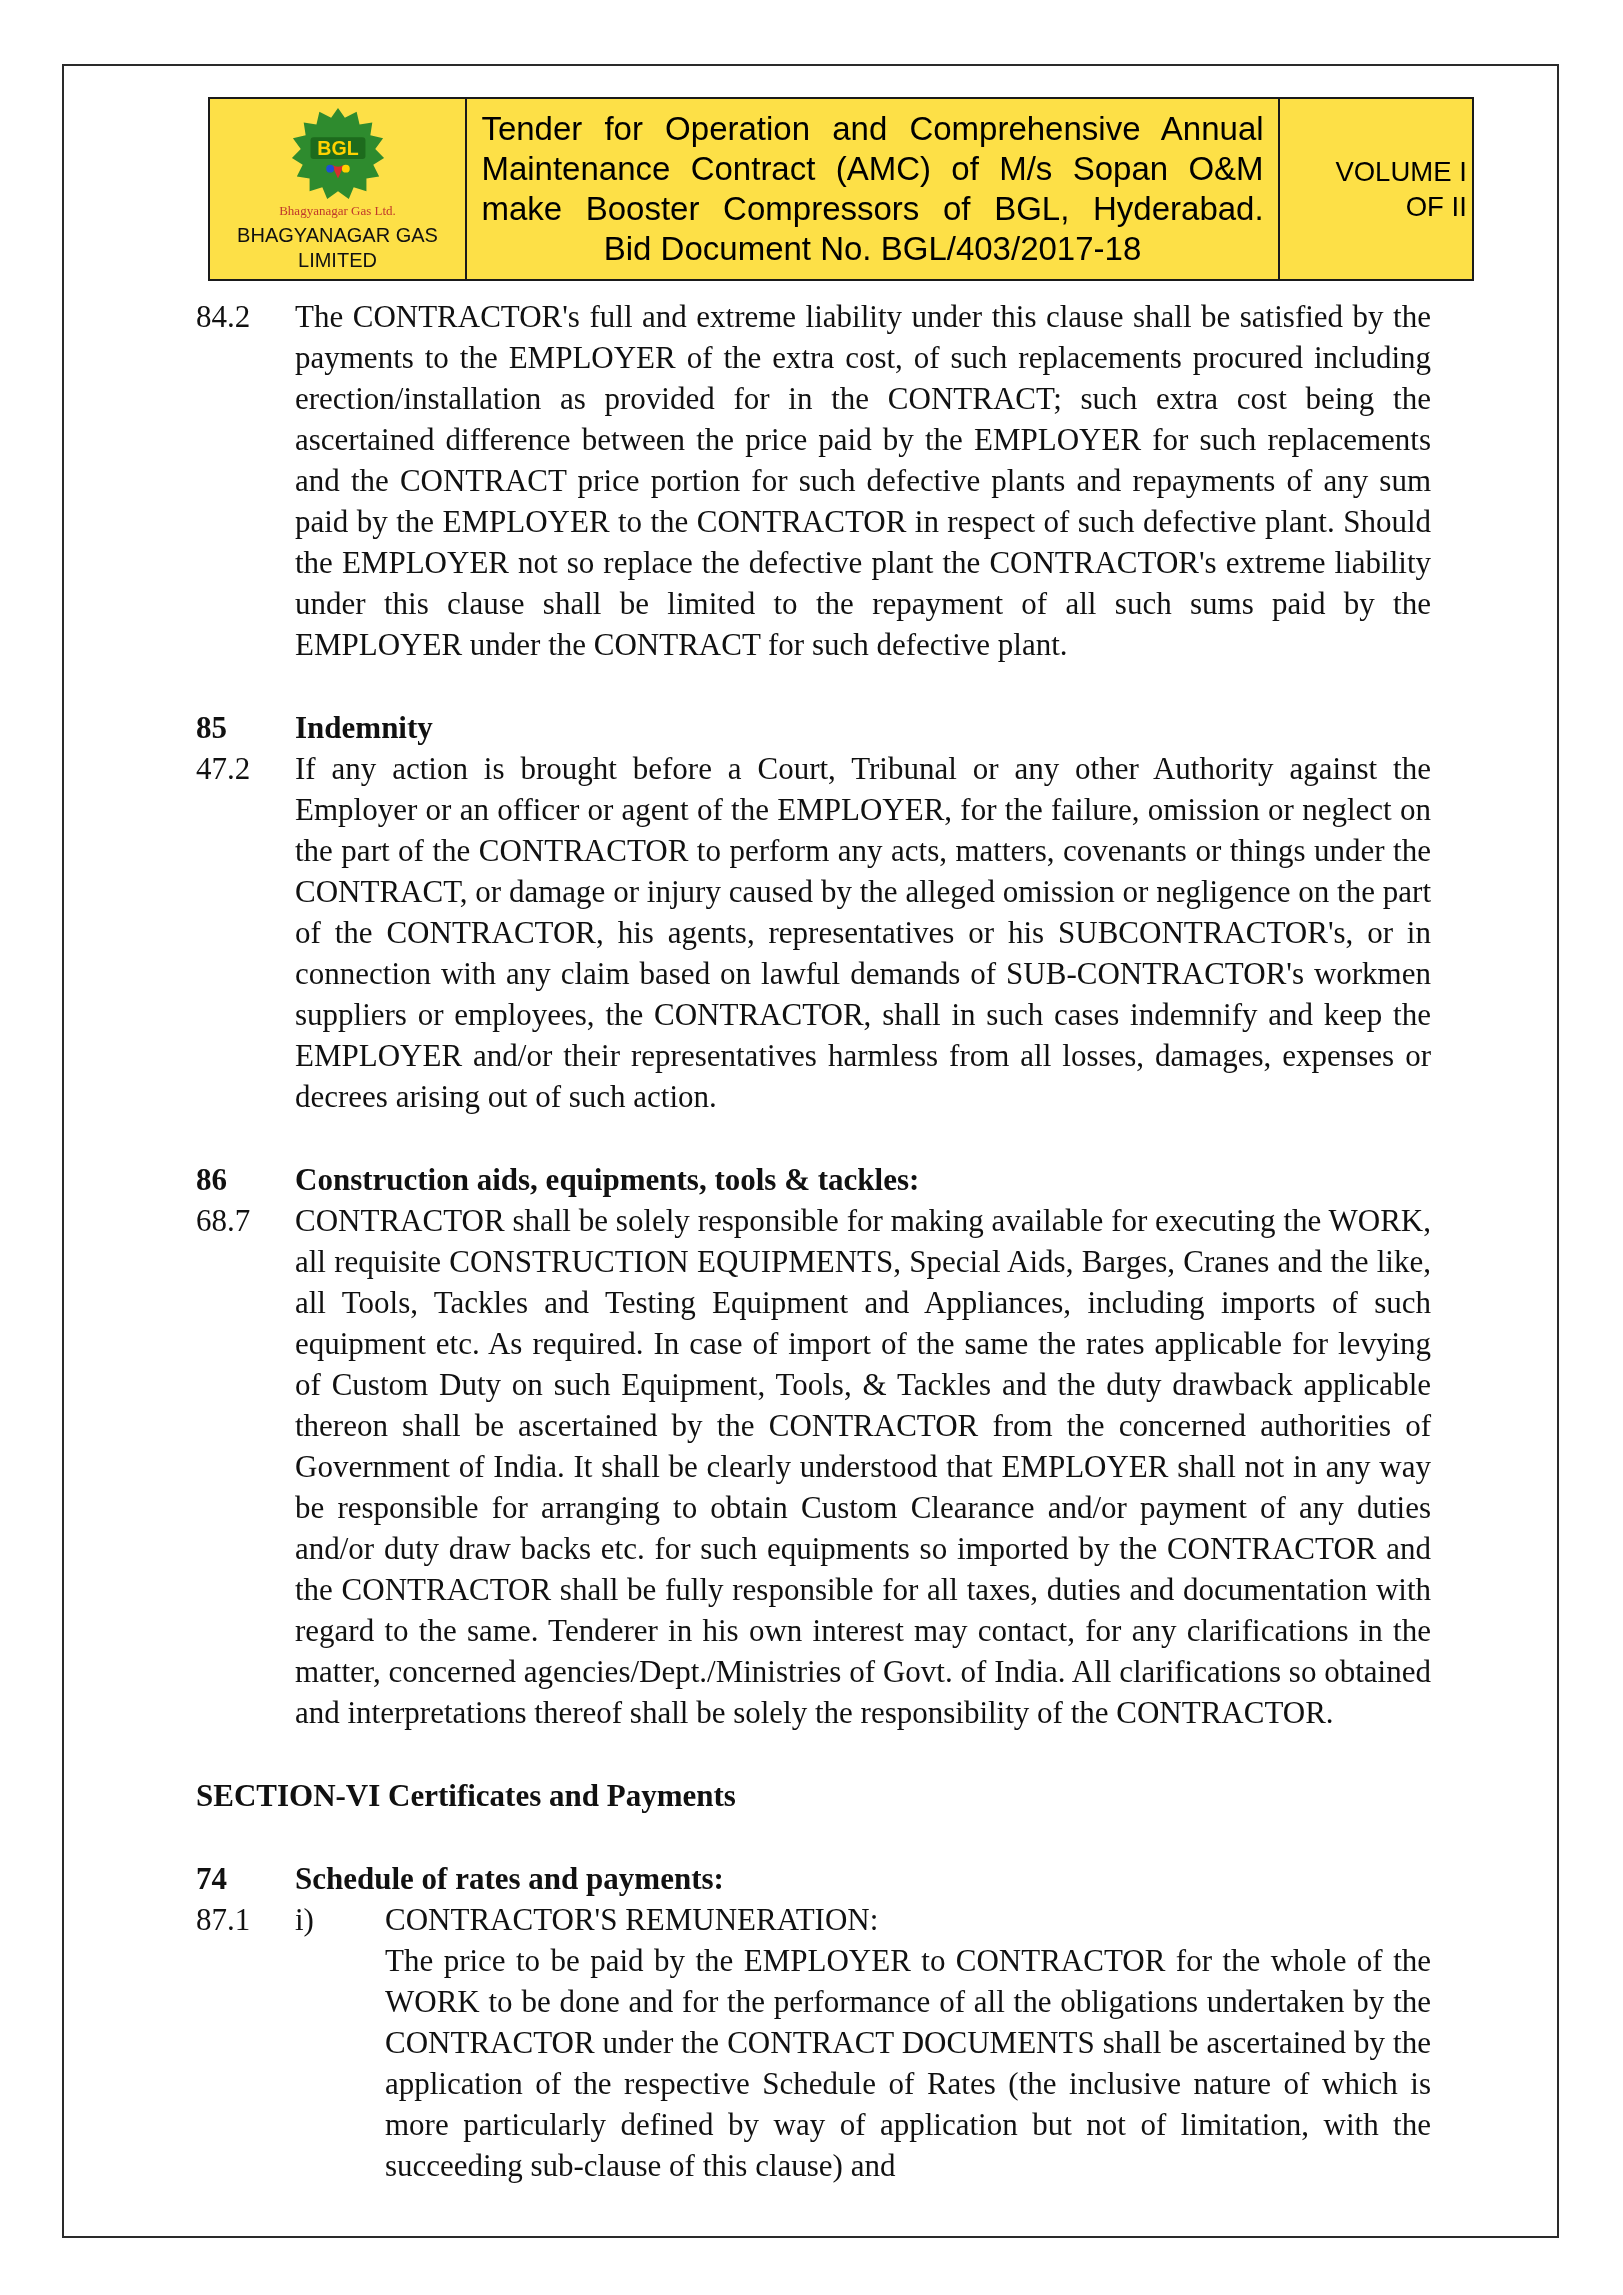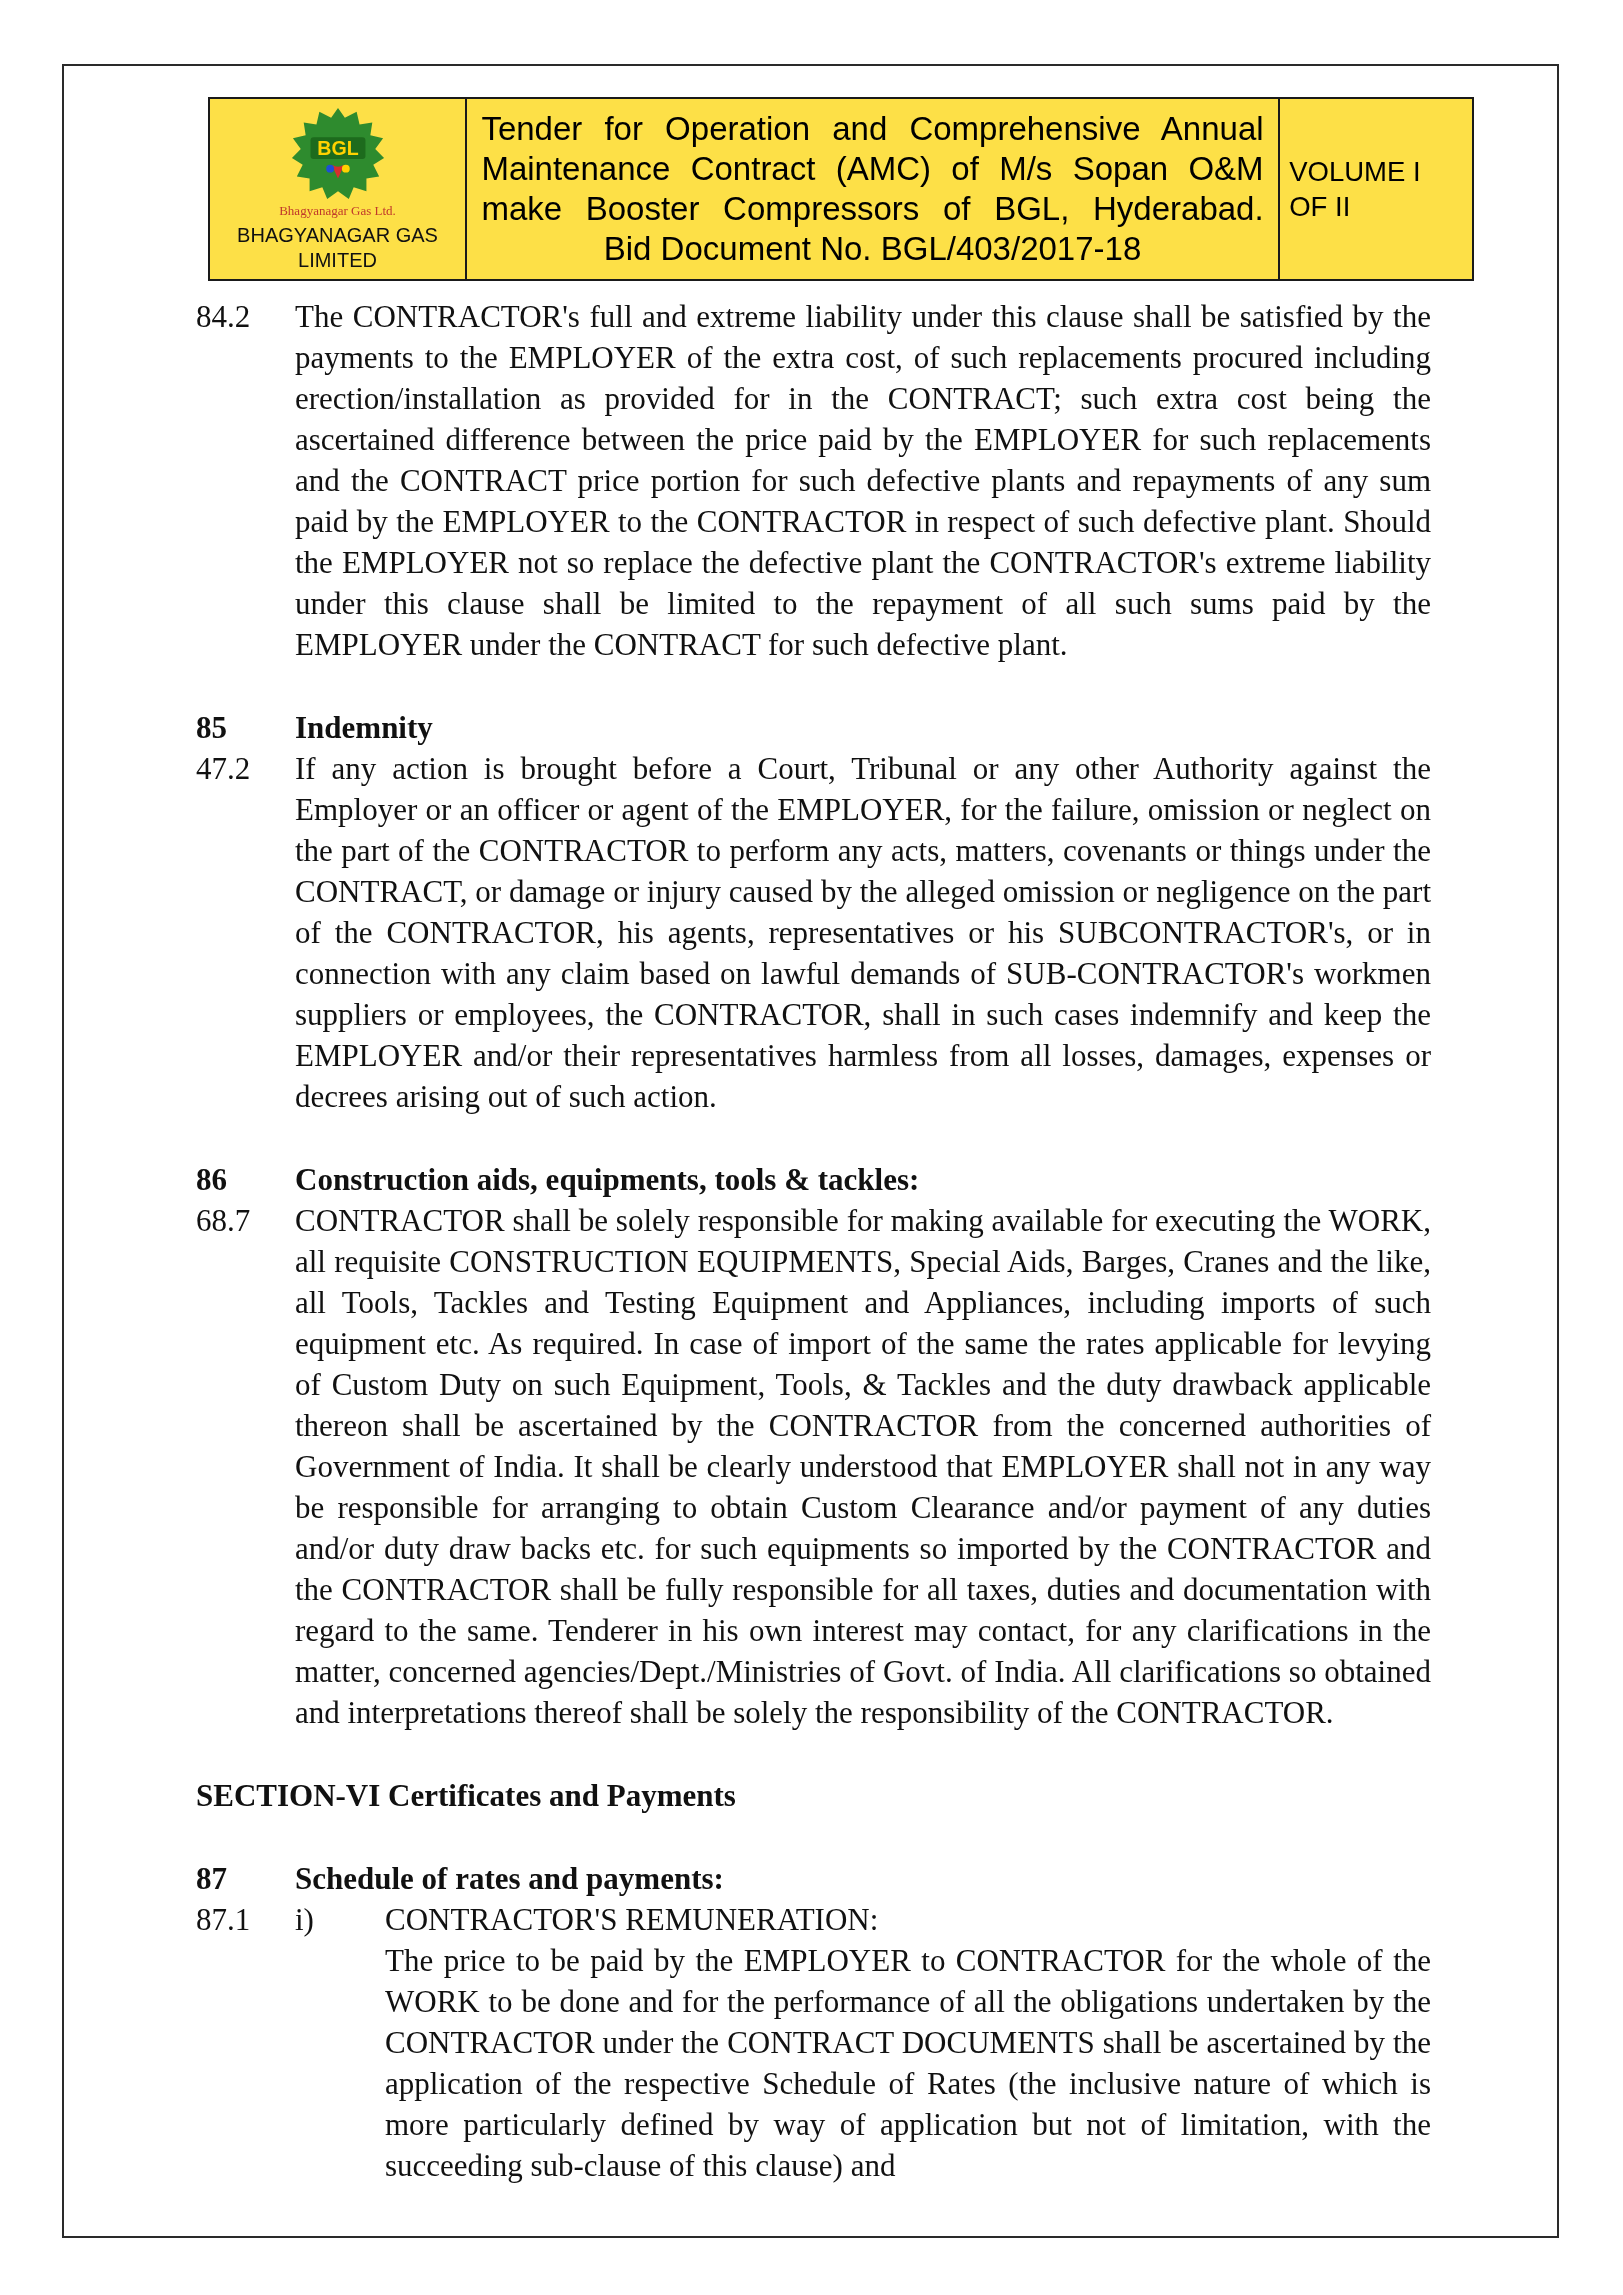--- a/index.html
+++ b/index.html
@@ -27,21 +27,21 @@
   }
   .hcell{border-right:2px solid #1a1a1a;box-sizing:border-box;padding:6.5px 9.2px;}
   .hcell:last-child{border-right:none;}
   .logo-cell{display:flex;flex-direction:column;align-items:center;justify-content:center;padding:5.2px 3.9px;}
   .logo{width:98px;height:98px;}
   .logo-caption{font-size:13px;color:#c0392b;margin-top:1.3px;font-family:"Liberation Serif",serif;}
   .org-name{font-size:20px;line-height:25px;text-align:center;margin-top:3.9px;color:#111;}
   .title-cell{display:flex;flex-direction:column;justify-content:center;padding:7.9px 14.4px;}
   .tender-title{font-size:33px;line-height:40px;text-align:justify;text-align-last:justify;color:#000;}
   .bid-no{font-size:33px;line-height:40px;text-align:center;color:#000;}
-  .volume-cell{display:flex;flex-direction:column;align-items:flex-start;justify-content:center;font-size:27.5px;line-height:35px;color:#000;}
+  .volume-cell{display:flex;flex-direction:column;align-items:flex-end;justify-content:center;font-size:27.5px;line-height:35px;color:#000;}
   
   .content{
     position:absolute;left:196px;top:296px;width:1235px;
     font-size:31px;line-height:41px;
   }
   .clause{display:grid;grid-template-columns:99px 1fr;margin:0 0 42px 0;}
   .clause .num{white-space:nowrap;}
   .clause .text{text-align:justify;}
   .h-row{display:grid;grid-template-columns:99px 1fr;font-weight:bold;}
   .section-head{font-weight:bold;margin:0 0 42px 0;}
@@ -111,21 +111,21 @@
       <span>Construction aids, equipments, tools &amp; tackles:</span>
     </div>
     <div class="clause">
       <span class="num">68.7</span>
       <span class="text">CONTRACTOR shall be solely responsible for making available for executing the WORK, all requisite CONSTRUCTION EQUIPMENTS, Special Aids, Barges, Cranes and the like, all Tools, Tackles and Testing Equipment and Appliances, including imports of such equipment etc. As required. In case of import of the same the rates applicable for levying of Custom Duty on such Equipment, Tools, &amp; Tackles and the duty drawback applicable thereon shall be ascertained by the CONTRACTOR from the concerned authorities of Government of India. It shall be clearly understood that EMPLOYER shall not in any way be responsible for arranging to obtain Custom Clearance and/or payment of any duties and/or duty draw backs etc. for such equipments so imported by the CONTRACTOR and the CONTRACTOR shall be fully responsible for all taxes, duties and documentation with regard to the same. Tenderer in his own interest may contact, for any clarifications in the matter, concerned agencies/Dept./Ministries of Govt. of India. All clarifications so obtained and interpretations thereof shall be solely the responsibility of the CONTRACTOR.</span>
     </div>
 
     <div class="section-head">SECTION-VI Certificates and Payments</div>
 
     <div class="h-row">
-      <span class="num">87</span>
+      <span class="num">74</span>
       <span>Schedule of rates and payments:</span>
     </div>
     <div class="clause three-col">
       <span class="num">87.1</span>
       <span class="sub">i)</span>
       <div>
         <div class="remu-title">CONTRACTOR'S REMUNERATION:</div>
         <div class="remu-text">The price to be paid by the EMPLOYER to CONTRACTOR for the whole of the WORK to be done and for the performance of all the obligations undertaken by the CONTRACTOR under the CONTRACT DOCUMENTS shall be ascertained by the application of the respective Schedule of Rates (the inclusive nature of which is more particularly defined by way of application but not of limitation, with the succeeding sub-clause of this clause) and</div>
       </div>
     </div>

